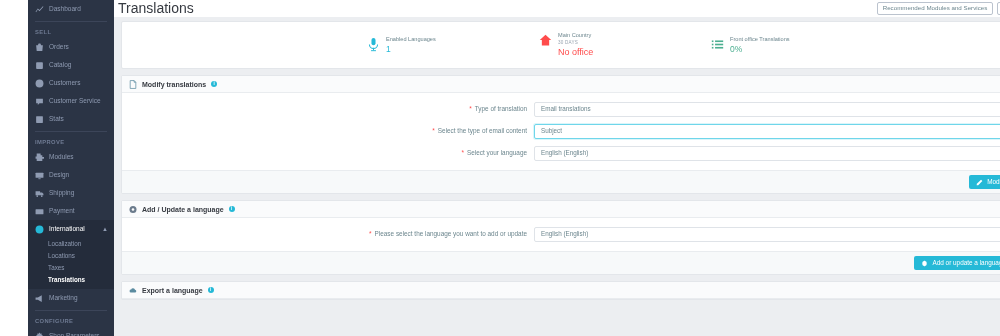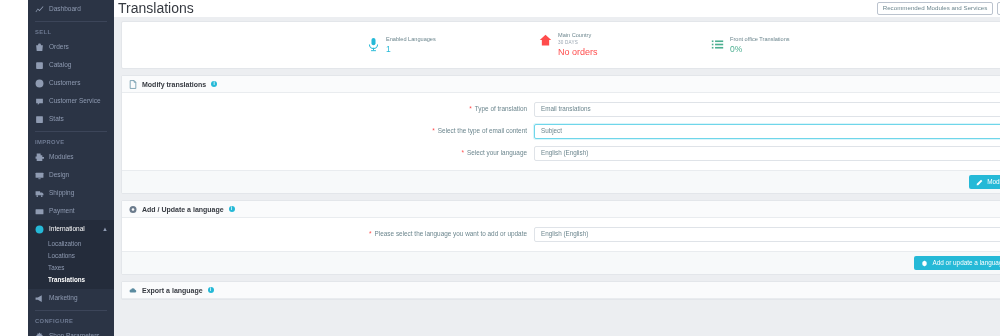--- a/index.html
+++ b/index.html
@@ -420,21 +420,21 @@
 
         <div class="kpi">
           <span class="kpi-ico">
             <svg viewBox="0 0 16 16">
                 <path d="M8 1 L15 7.5 H12.5 V14 H3.5 V7.5 H1 Z" fill="#ff4c4c"></path>
               </svg>
           </span>
           <span class="kpi-text">
             <span class="kpi-label">Main Country</span>
             <span class="kpi-sub">30 DAYS</span>
-            <span class="kpi-value red">No orders</span>
+            <span class="kpi-value red">No office</span>
           </span>
         </div>
 
         <div class="kpi">
           <span class="kpi-ico">
             <svg viewBox="0 0 16 16">
                 <rect x="1" y="3" width="2" height="2" fill="#4caf91"></rect>
                 <rect x="5" y="3" width="10" height="2" fill="#4caf91"></rect>
                 <rect x="1" y="7" width="2" height="2" fill="#4caf91"></rect>
                 <rect x="5" y="7" width="10" height="2" fill="#4caf91"></rect>

